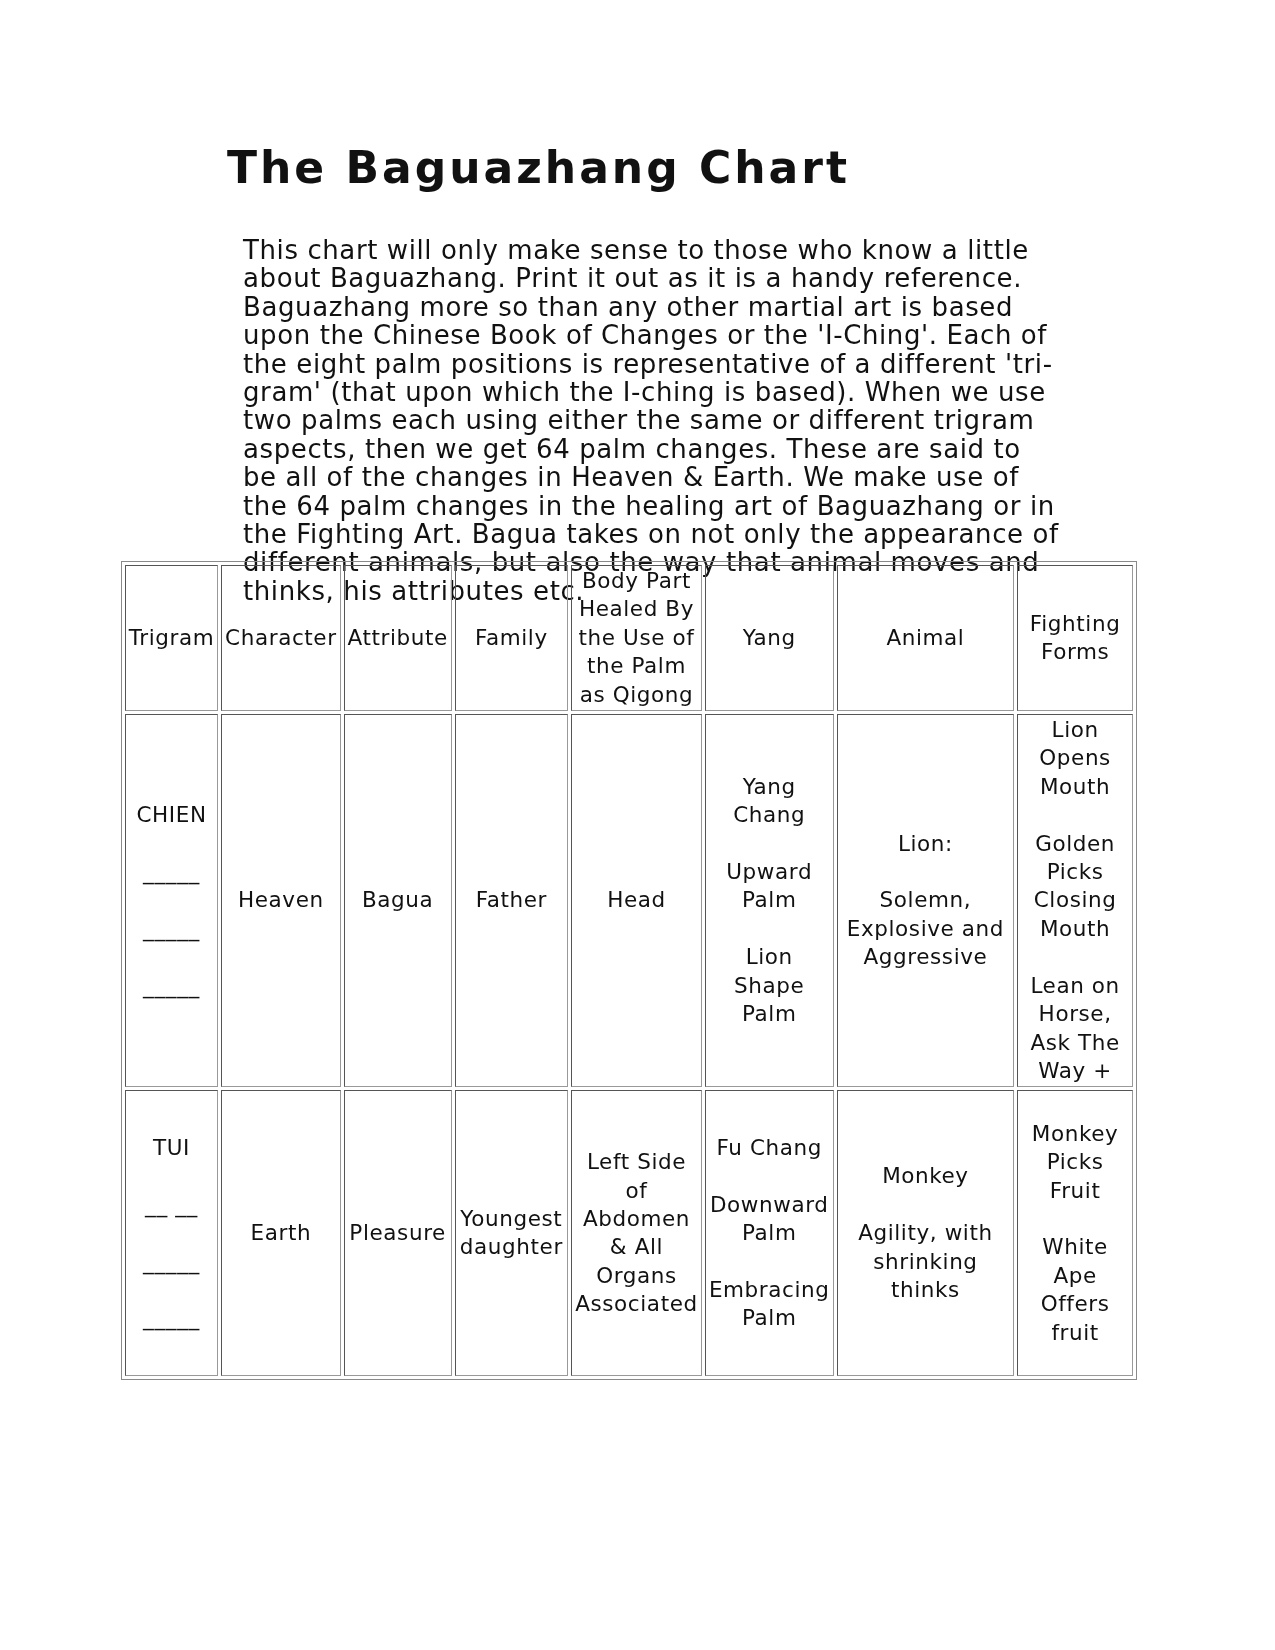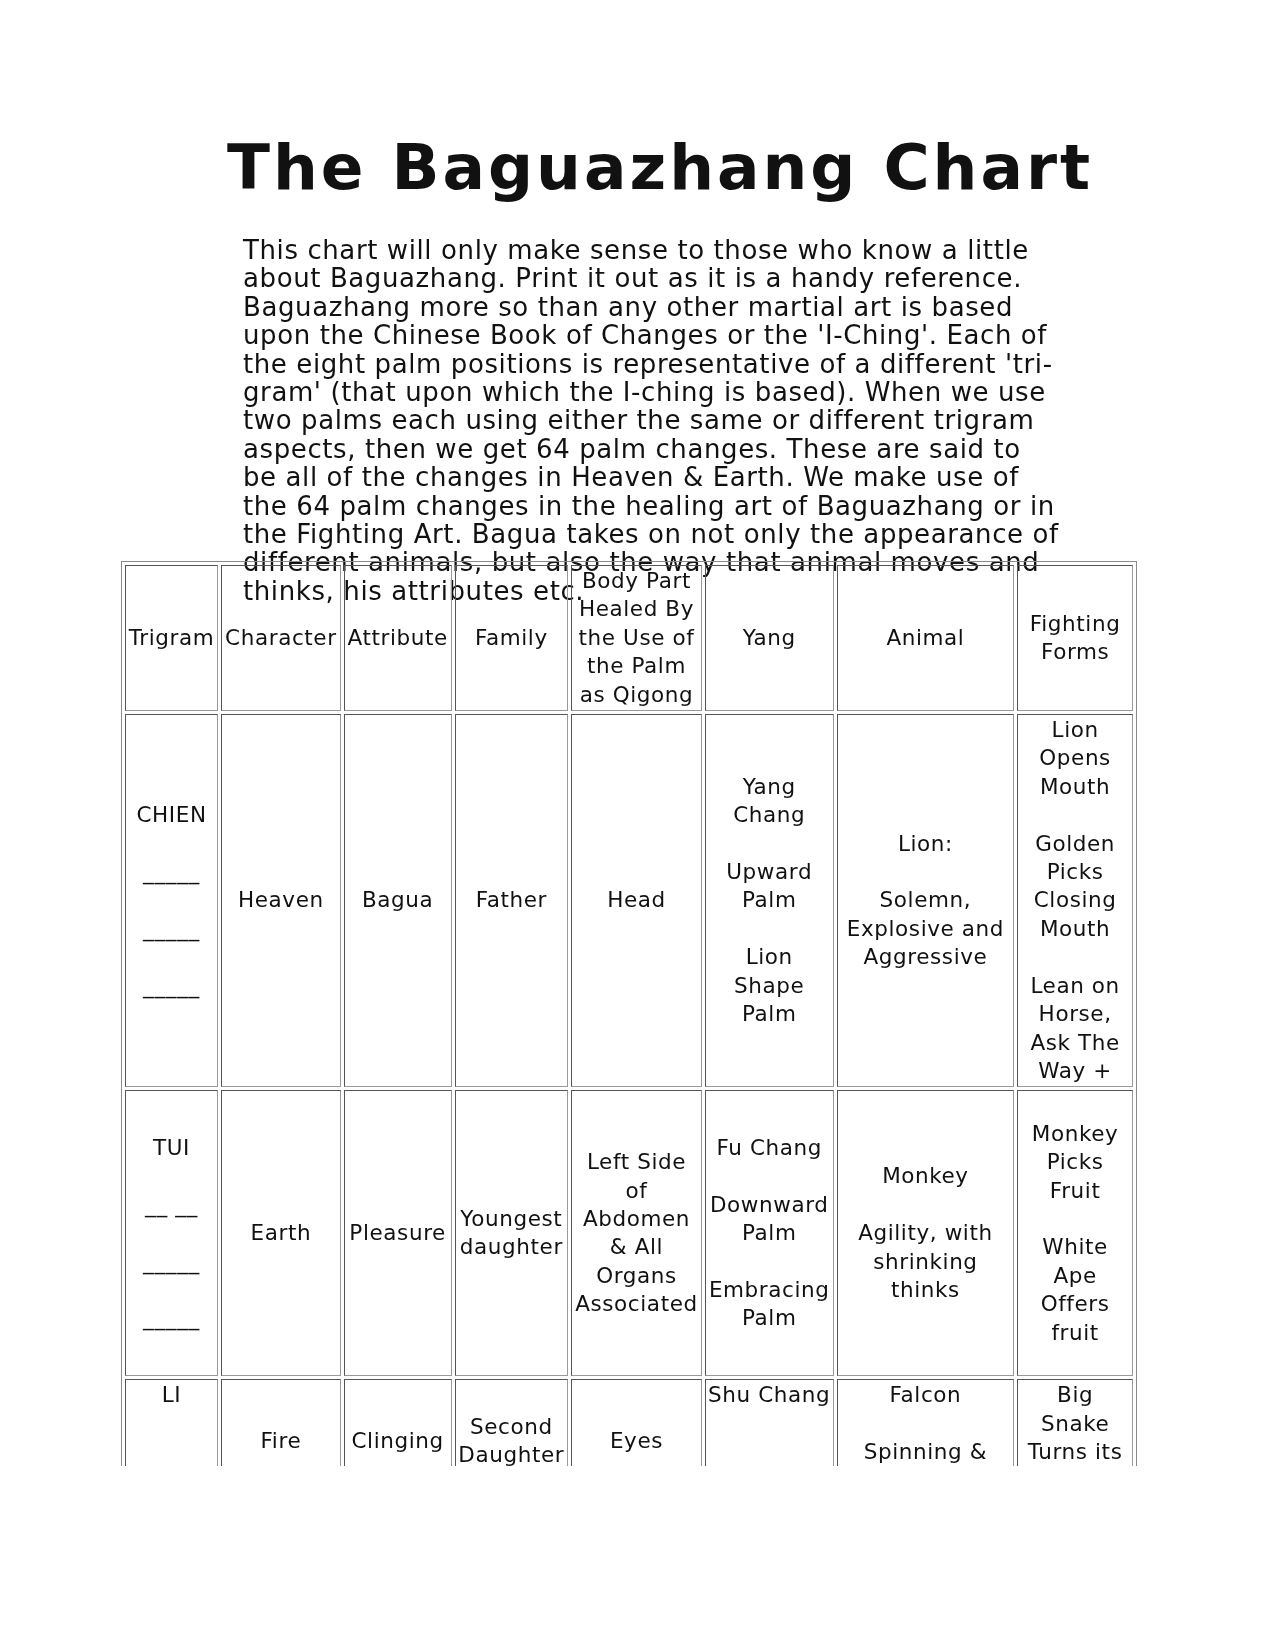--- a/index.html
+++ b/index.html
@@ -1,19 +1,19 @@
 <!DOCTYPE html>
 <html><head>
 <meta charset="utf-8">
 <style>
   html, body { margin:0; padding:0; background:#ffffff; }
   body { width:1275px; height:1650px; position:relative; overflow:hidden;
          font-family:"DejaVu Sans", sans-serif; color:#111; }
   .title { position:absolute; left:227px; top:138px; margin:0;
-           font-size:63px; font-weight:bold; letter-spacing:3px; line-height:60px; }
+           font-size:44px; font-weight:bold; letter-spacing:3px; line-height:60px; }
   .intro { position:absolute; left:227px; top:220px; width:820px; margin:16px;
            font-size:26px; line-height:28.4px; letter-spacing:0.6px; }
   .tbl-wrap { position:absolute; left:121px; top:561px; width:1016px; height:905px; overflow:hidden; }
   table.chart { border-collapse:separate; border-spacing:3px; width:1016px;
                 border:1px solid #8a8a8a; font-size:21.5px; line-height:28.4px; letter-spacing:0.6px; }
   table.chart td { border:1px solid #555; border-right-color:#999; border-bottom-color:#999;
                    text-align:center; vertical-align:middle; padding:1px; }
   td.tri { white-space:pre-line; }
   .ml { white-space:pre-line; }
   tr.hdr td { height:142px; }
@@ -83,27 +83,15 @@
 Downward Palm
 
 Embracing Palm</td>
     <td class="ml">Monkey
 
 Agility, with shrinking thinks</td>
     <td class="ml">Monkey Picks Fruit
 
 White Ape Offers fruit</td>
   </tr>
-  <tr class="r3">
-    <td class="tri">LI</td>
-    <td style="vertical-align:middle">Fire</td>
-    <td style="vertical-align:middle">Clinging</td>
-    <td style="vertical-align:middle">Second Daughter</td>
-    <td style="vertical-align:middle">Eyes</td>
-    <td class="ml">Shu Chang</td>
-    <td class="ml">Falcon
-
-Spinning &amp;</td>
-    <td class="ml">Big Snake Turns its</td>
-  </tr>
 </tbody>
     </table>
 </div>
 
 </body></html>

